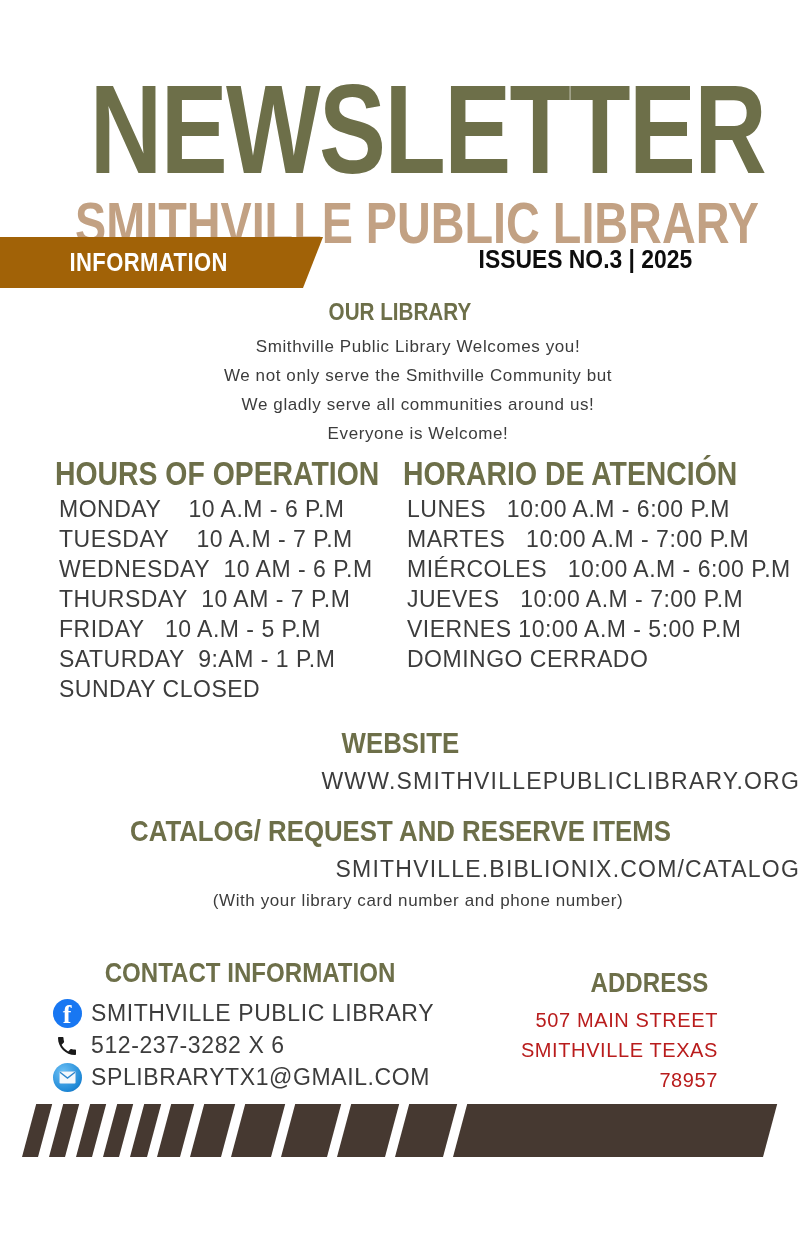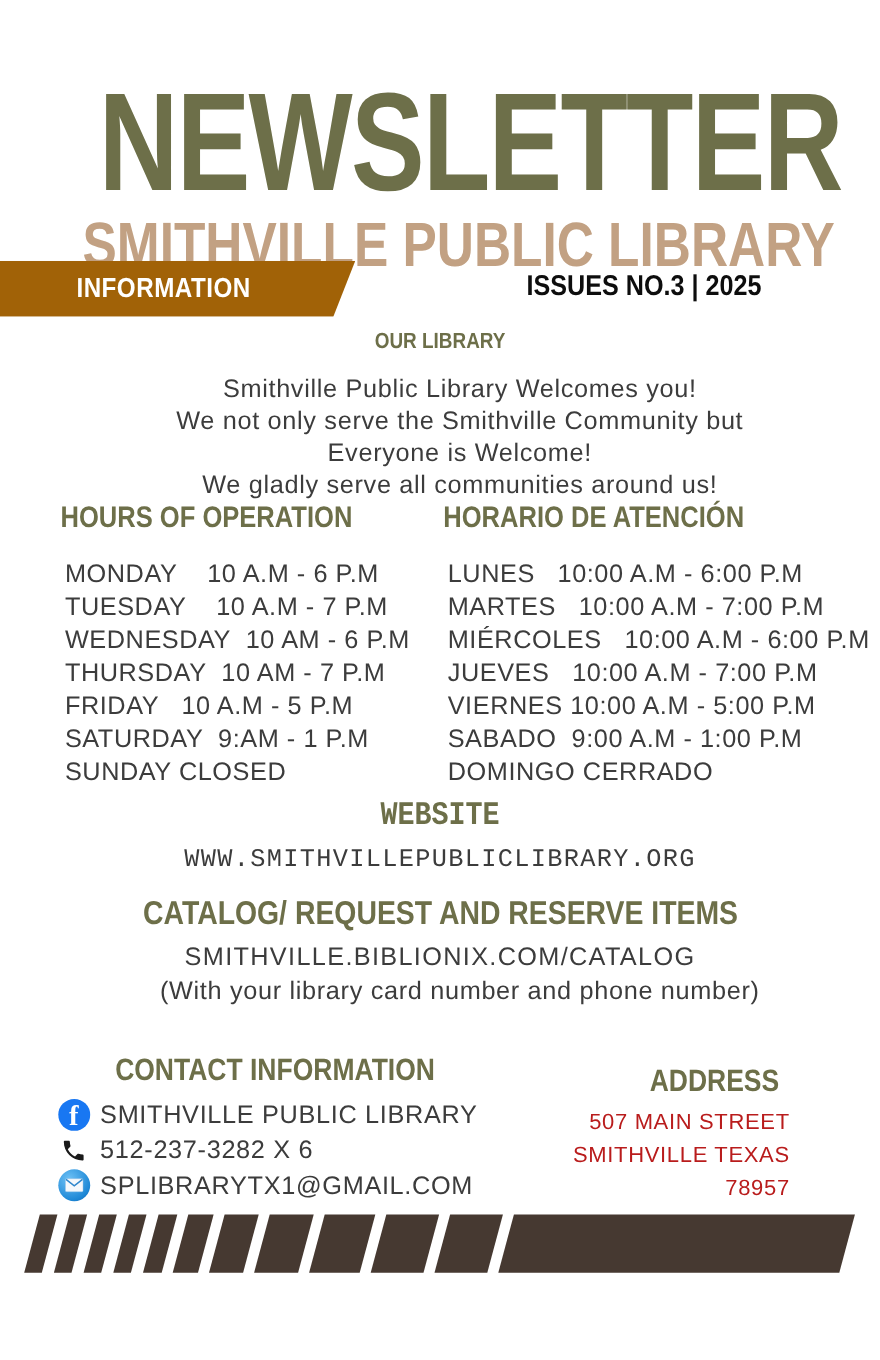--- a/index.html
+++ b/index.html
@@ -20,39 +20,39 @@
   .banner-label{display:inline-block;color:#ffffff;font-weight:700;font-size:25px;
                 letter-spacing:.5px;transform:scaleX(0.88);padding-right:28px;white-space:nowrap;}
   .issue{position:absolute;top:244px;left:445px;width:280px;text-align:center;}
   .issue span{display:inline-block;font-weight:700;font-size:26px;color:#0d0d0d;
               letter-spacing:0px;transform:scaleX(0.88);white-space:nowrap;}
 
   
   .sec-head{color:#6d6f49;font-weight:700;line-height:1.1;}
   .cond{display:inline-block;transform:scaleX(0.86);transform-origin:center;white-space:nowrap;}
   .cond-l{display:inline-block;transform:scaleX(0.86);transform-origin:left center;white-space:nowrap;}
-  .body-line{font-size:23px;line-height:29px;letter-spacing:.6px;color:#3c3c3c;white-space:pre;margin-left:36px;}
+  .body-line{font-size:17px;line-height:29px;letter-spacing:.6px;color:#3c3c3c;white-space:pre;margin-left:36px;}
 
   
   .our-library{position:absolute;top:299px;left:0;width:800px;text-align:center;}
-  .our-library .sec-head{font-size:20px;margin-bottom:18px;}
+  .our-library .sec-head{font-size:24px;margin-bottom:7px;}
 
   
   .hours-col{position:absolute;top:456px;}
   .hours-en{left:55px;width:345px;}
   .hours-es{left:403px;width:395px;}
-  .hours-col .sec-head{font-size:27px;margin-bottom:20px;}
+  .hours-col .sec-head{font-size:33px;margin-bottom:2px;}
   .hour-row{font-size:23px;line-height:30px;letter-spacing:.5px;color:#3c3c3c;white-space:pre;padding-left:4px;}
 
   
   .center-block{position:absolute;left:0;width:800px;text-align:center;}
-  .website{top:726px;font-family:Liberation Mono, monospace;}
+  .website{top:726px;}
   .catalog{top:814px;}
   .center-block .sec-head{font-size:30px;margin-bottom:8px;}
-  .url-line{font-size:23px;letter-spacing:1.2px;color:#3c3c3c;line-height:29px;}
+  .url-line{font-size:23px;letter-spacing:1.2px;color:#3c3c3c;line-height:29px;text-align:right;}
 
   
   .contact{position:absolute;top:958px;left:30px;width:440px;}
   .contact .head-wrap{text-align:center;margin-bottom:9px;}
   .contact .sec-head{font-size:28px;}
   .contact-row{display:flex;align-items:center;gap:9px;padding-left:22px;height:32px;}
   .contact-row .txt{font-size:23px;letter-spacing:.6px;color:#3c3c3c;white-space:nowrap;}
   .ic{width:30px;height:30px;flex:0 0 30px;display:flex;align-items:center;justify-content:center;}
   .fb-circle{width:29px;height:29px;border-radius:50%;background:#1877f2;color:#fff;
              display:flex;align-items:flex-end;justify-content:center;overflow:hidden;}
@@ -86,22 +86,22 @@
   </div>
   <div class="issue">
     <span>ISSUES NO.3 | 2025</span>
   </div>
 
   <div class="our-library">
     <div class="sec-head"><span class="cond">OUR LIBRARY</span></div>
     <div>
         <div class="body-line">Smithville Public Library Welcomes you!</div>
         <div class="body-line">We not only serve the Smithville Community but</div>
+        <div class="body-line">We gladly serve all communities around us!</div>
         <div class="body-line">Everyone is Welcome!</div>
-        <div class="body-line">We gladly serve all communities around us!</div>
       </div>
   </div>
 
   <div class="hours-col hours-en">
     <div class="sec-head"><span class="cond-l">HOURS OF OPERATION</span></div>
     <div>
         <div class="hour-row">MONDAY    10 A.M - 6 P.M</div>
         <div class="hour-row">TUESDAY    10 A.M - 7 P.M</div>
         <div class="hour-row">WEDNESDAY  10 AM - 6 P.M</div>
         <div class="hour-row">THURSDAY  10 AM - 7 P.M</div>
@@ -112,21 +112,20 @@
   </div>
 
   <div class="hours-col hours-es">
     <div class="sec-head"><span class="cond-l">HORARIO DE ATENCIÓN</span></div>
     <div>
         <div class="hour-row">LUNES   10:00 A.M - 6:00 P.M</div>
         <div class="hour-row">MARTES   10:00 A.M - 7:00 P.M</div>
         <div class="hour-row">MIÉRCOLES   10:00 A.M - 6:00 P.M</div>
         <div class="hour-row">JUEVES   10:00 A.M - 7:00 P.M</div>
         <div class="hour-row">VIERNES 10:00 A.M - 5:00 P.M</div>
-        <div class="hour-row">SABADO  9:00 A.M - 1:00 P.M</div>
         <div class="hour-row">DOMINGO CERRADO</div>
       </div>
   </div>
 
   <div class="center-block website">
     <div class="sec-head"><span class="cond">WEBSITE</span></div>
     <div class="url-line">WWW.SMITHVILLEPUBLICLIBRARY.ORG</div>
   </div>
 
   <div class="center-block catalog">

